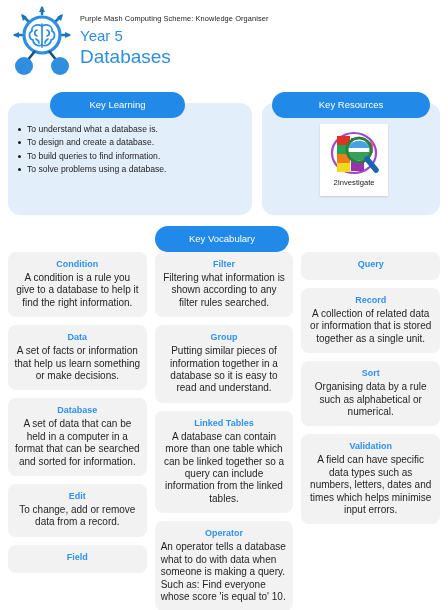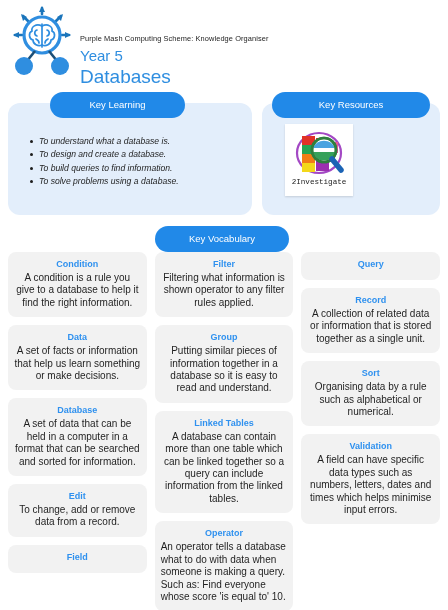--- a/index.html
+++ b/index.html
@@ -26,21 +26,20 @@
   }
   .logo {
     width: 64px;
     height: 70px;
     flex: 0 0 64px;
     position: relative;
   }
   .header-text {
     padding-top: 8px;
     padding-left: 6px;
-    margin-top: 20px;
   }
   .scheme-line {
     font-size: 7.4px;
     color: #222222;
     letter-spacing: .1px;
     margin-bottom: 3px;
     white-space: nowrap;
   }
   .year-line {
     font-size: 15px;
@@ -88,24 +87,23 @@
     top: 103px;
     width: 178px;
     height: 112px;
   }
   #key-resources-pill {
     left: 272px;
     top: 92px;
     width: 158px;
   }
   .learning-list {
-    margin: 12px;
+    margin: 0;
     padding: 20px 8px 0 10px;
     list-style: none;
-    font-style: italic;
   }
   .learning-list li {
     font-size: 8.6px;
     line-height: 13.4px;
     color: #1d1d1d;
     position: relative;
     padding-left: 9px;
   }
   .learning-list li:before {
     content: "";
@@ -114,29 +112,28 @@
     top: 5px;
     width: 3px;
     height: 3px;
     border-radius: 50%;
     background: #1d1d1d;
   }
 
   
   .resource-tile {
     position: absolute;
-    left: 285px;
+    left: 320px;
     top: 124px;
     width: 68px;
     height: 72px;
     background: #ffffff;
     border-radius: 0;
     box-shadow: 0 1px 2px rgba(0,0,0,.14);
     text-align: center;
-    font-family: Liberation Mono, monospace;
   }
   .resource-icon {
     width: 56px;
     height: 48px;
     margin: 5px auto 0 auto;
     position: relative;
   }
   .resource-label {
     font-size: 7.6px;
     color: #222;
@@ -300,21 +297,21 @@
         <div class="vocab-term">Edit</div>
         <div class="vocab-def">To change, add or remove data from a record.</div>
       </div>
       <div class="vocab-card">
         <div class="vocab-term">Field</div>
       </div>
     </div>
     <div class="vocab-col">
       <div class="vocab-card">
         <div class="vocab-term">Filter</div>
-        <div class="vocab-def">Filtering what information is shown operator to any filter rules applied.</div>
+        <div class="vocab-def">Filtering what information is shown according to any filter rules searched.</div>
       </div>
       <div class="vocab-card">
         <div class="vocab-term">Group</div>
         <div class="vocab-def">Putting similar pieces of information together in a database so it is easy to read and understand.</div>
       </div>
       <div class="vocab-card">
         <div class="vocab-term">Linked Tables</div>
         <div class="vocab-def">A database can contain more than one table which can be linked together so a query can include information from the linked tables.</div>
       </div>
       <div class="vocab-card">

